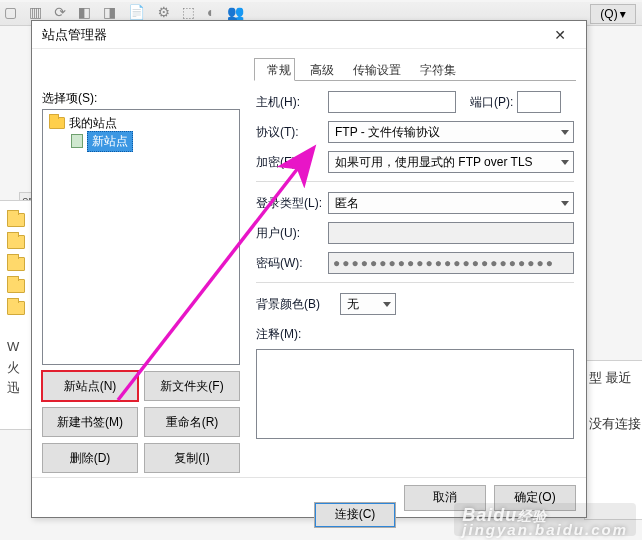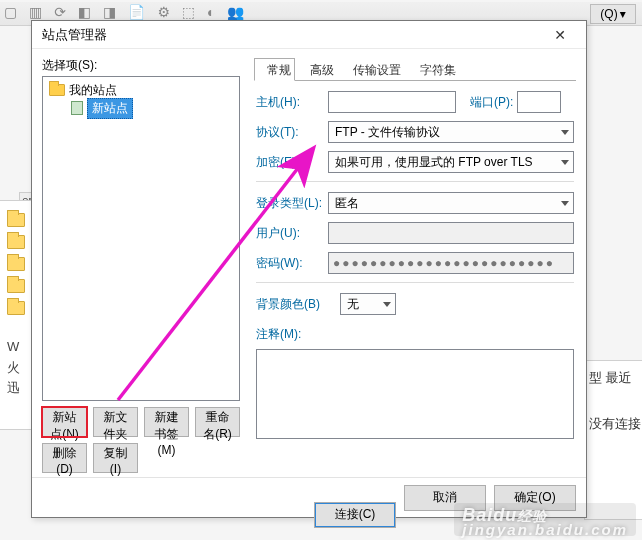--- a/index.html
+++ b/index.html
@@ -69,21 +69,21 @@
   .titlebar .close {
     width:36px; height:22px; display:flex; align-items:center; justify-content:center;
     font-size:14px; color:#333; cursor:pointer;
   }
 
   .body {
     position:absolute; left:10px; right:10px; top:36px; bottom:44px;
     display:flex;
   }
   
-  .colL { width:198px; display:flex; flex-direction:column; }
+  .colL { width:198px; display:flex; flex-direction:column;margin-top:33px; }
   .colL .selLbl { font-size:12px; margin-bottom:2px; }
   .tree {
     flex:1; background:#fff; border:1px solid #828790; padding:4px 2px;
     position:relative; overflow:hidden;
   }
   .tree .row { display:flex; align-items:center; height:18px; padding-left:4px; }
   .tree .row .ico-folder {
     width:16px; height:12px; background:#ffcf4b; border:1px solid #d6a938;
     border-radius:1px; margin-right:4px; position:relative;
   }
@@ -95,21 +95,21 @@
   .tree .row2 .ico-site {
     width:12px; height:14px; background:#cfe8cf;
     border:1px solid #6ea06e; margin-right:4px;
   }
   .tree .row2 .site-label {
     background:#3b97e3; color:#fff; padding:1px 4px; border:1px dotted #0a5aa6;
   }
 
   .btnGrid {
     margin-top:6px;
-    display:grid; grid-template-columns:1fr 1fr 1fr 1fr; grid-auto-rows:30px; gap:6px;
+    display:grid; grid-template-columns:1fr 1fr; grid-auto-rows:30px; gap:6px;
   }
   .btnGrid button {
     font-family:inherit; font-size:12px; background:#e1e1e1;
     border:1px solid #adadad; cursor:pointer;
   }
   .btnGrid button.hot { outline:2px solid #e21f2f; outline-offset:-1px; }
 
   
   .colR { flex:1; margin-left:14px; display:flex; flex-direction:column; }
   .tabs { display:flex; border-bottom:1px solid #adadad; height:24px; }
@@ -117,21 +117,21 @@
     padding:3px 3px 0 12px; font-size:12px;
     border:1px solid transparent; border-bottom:none; margin-right:2px;
     position:relative; top:1px; cursor:pointer; color:#333;
   }
   .tab.active {
     background:#fff; border-color:#adadad; border-bottom:1px solid #fff;
   }
 
   .form { padding:10px 2px 0 2px; }
   .frow { display:flex; align-items:center; margin-bottom:8px; min-height:22px; }
-  .frow .lbl { width:72px; font-size:12px; color:#0369a1; }
+  .frow .lbl { width:72px; font-size:12px; color:#0f172a; }
   .frow input[type=text], .frow input[type=password] {
     height:22px; border:1px solid #828790; background:#fff; font-family:inherit; font-size:12px;
     padding:0 4px;
   }
   .frow input.disabled { background:#f0f0f0; color:#777; }
   .frow .sel {
     height:22px; border:1px solid #828790; background:#fdfdfd; font-size:12px;
     display:flex; align-items:center; justify-content:space-between;
     padding:0 4px 0 6px; flex:1; cursor:pointer; position:relative;
   }

